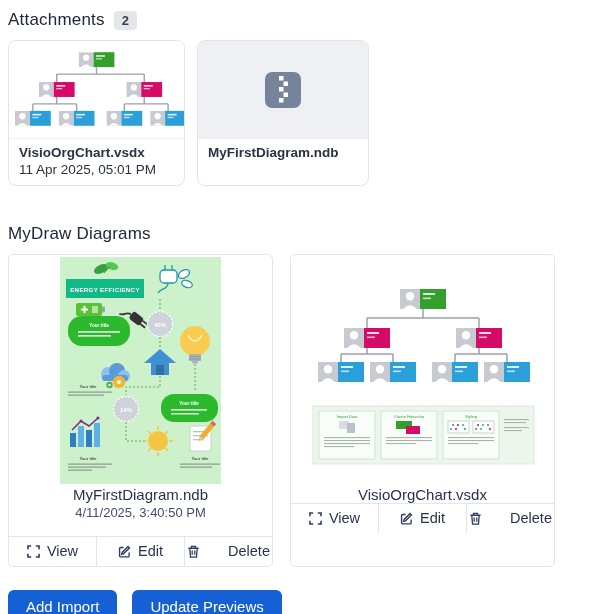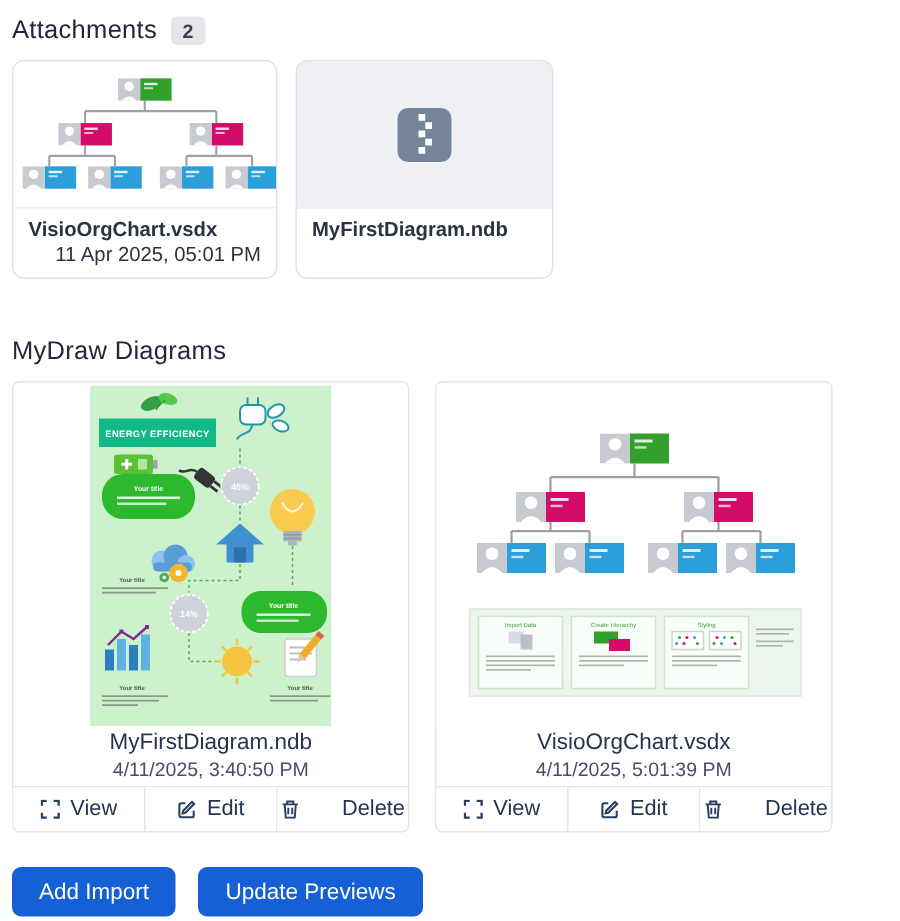--- a/index.html
+++ b/index.html
@@ -13,28 +13,28 @@
 
   
   .attach-row { display:flex; gap:12px; margin-bottom:38px; }
   .attach-card { width:177px; border:1px solid #e0e3e8; border-radius:8px; overflow:hidden;
                  background:#fff; cursor:pointer; }
   .attach-thumb { height:98px; display:flex; align-items:center; justify-content:center;
                   border-bottom:1px solid #edeff2; background:#fff; }
   .attach-thumb.gray { background:#eef0f3; }
   .attach-caption { padding:6px 10px 8px; }
   .attach-name { font-size:13.5px; font-weight:bold; color:#2a3342; }
-  .attach-date { font-size:13.5px; color:#2a3342; margin-top:2px;text-align:right; }
+  .attach-date { font-size:13.5px; color:#2a3342; margin-top:2px; }
 
   
   .diag-row { display:flex; gap:17px; }
   .diag-card { width:265px; border:1px solid #e3e5e9; border-radius:5px; background:#fff; }
   .diag-preview { height:230px; display:flex; align-items:center; justify-content:center; overflow:hidden; }
   .diag-name { text-align:center; font-size:15px; color:#263450; margin-top:1px; }
-  .diag-date { text-align:center; font-size:13px; color:#42506a; margin:2px 0 4px; }
+  .diag-date { text-align:center; font-size:13px; color:#42506a; margin:2px 0 16px; }
   .diag-footer { display:flex; border-top:1px solid #e3e5e9; }
   .diag-action { flex:1; display:flex; align-items:center; justify-content:center; gap:7px;
                  padding:6px 0 7px; font-size:14.5px; color:#263450; background:#fff;
                  border:none; border-left:1px solid #e3e5e9; cursor:pointer;
                  font-family:"Liberation Sans", sans-serif; }
   .diag-action:first-child { border-left:none; border-bottom-left-radius:5px; }
   .diag-action:last-child { border-bottom-right-radius:5px;gap:28px; }
   .act-icon { display:inline-flex; }
 
   
@@ -396,21 +396,20 @@
         <rect x="157" y="184" width="46" height="1.1" fill="#a9b5a9"></rect>
         <rect x="157" y="187" width="30" height="1.1" fill="#a9b5a9"></rect>
 
         <rect x="213" y="163" width="25" height="1.1" fill="#a9b5a9"></rect>
         <rect x="213" y="166" width="22" height="1.1" fill="#a9b5a9"></rect>
         <rect x="213" y="171" width="25" height="1.1" fill="#a9b5a9"></rect>
         <rect x="213" y="174" width="18" height="1.1" fill="#a9b5a9"></rect>
       </svg>
     </div>
     <div class="diag-name">VisioOrgChart.vsdx</div>
-    <div class="diag-date">4/11/2025, 5:01:39 PM</div>
     <div class="diag-footer">
       <button class="diag-action">
         <span class="act-icon">
           <svg width="13" height="13" viewBox="0 0 14 14" fill="none" stroke="#2c3e5d" stroke-width="1.7">
             <path d="M1 4.5 V1 H4.5 M9.5 1 H13 V4.5 M13 9.5 V13 H9.5 M4.5 13 H1 V9.5"></path>
           </svg>
         </span>
         <span>View</span>
       </button>
       <button class="diag-action">

